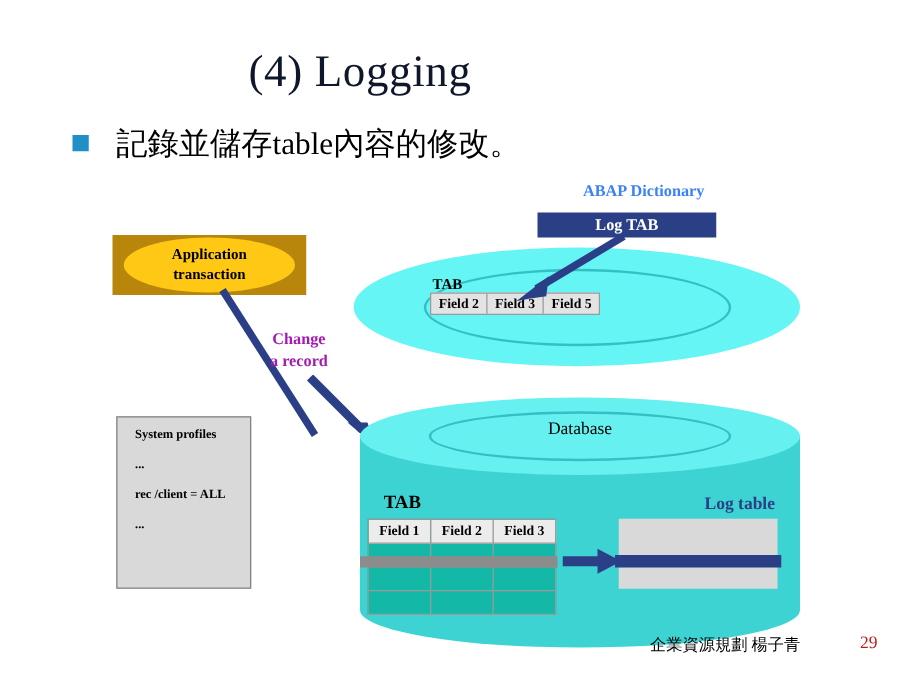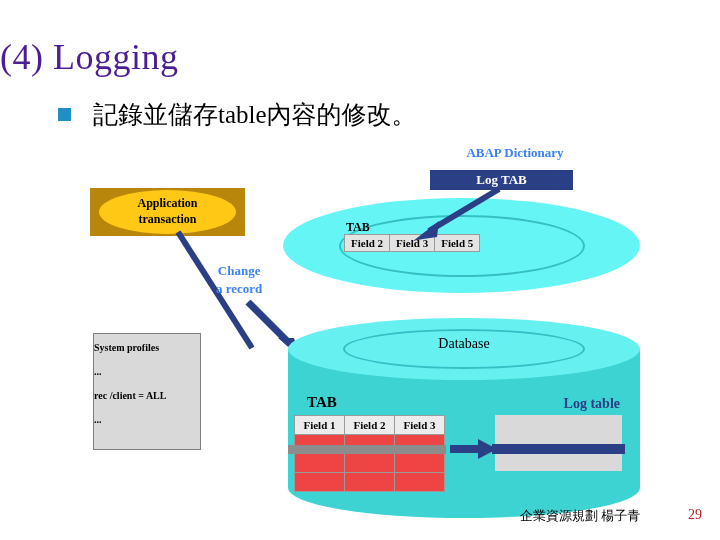--- a/index.html
+++ b/index.html
@@ -13,22 +13,23 @@
     width: 720px; height: 540px;
     background: #ffffff;
     font-family: "Liberation Serif", "DejaVu Serif", serif;
   }
 
   
   #title {
     position: absolute;
     left: 0; top: 36px;
     width: 576px;
+    text-align: center;
     font-size: 36px;
-    color: #4c1d95;
+    color: #0f172a;
     font-family: "Liberation Serif", "DejaVu Serif", serif;
     letter-spacing: 0.5px;
   }
 
   
   #bullet-row {
     position: absolute;
     left: 58px; top: 98px;
     display: flex;
     align-items: center;
@@ -121,34 +122,34 @@
     position: absolute;
     left: 170px; top: 228px;
     width: 160px; height: 125px;
     pointer-events: none;
   }
   #change-label {
     position: absolute;
     left: 216px; top: 262px;
     font-size: 13px;
     font-weight: bold;
-    color: #3b82f6;
+    color: #a21caf;
     line-height: 18px;
     text-align: center;
   }
 
   
   #sysprof-box {
     position: absolute;
     left: 93px; top: 333px;
-    width: 108px; height: 117px;
+    width: 108px; height: 138px;
     background: #d9d9d9;
     border: 1px solid #808080;
     box-sizing: border-box;
-    padding: 8px 7px 0 0;
+    padding: 8px 7px 0 14px;
   }
   #sysprof-box .line {
     font-size: 10px;
     font-weight: bold;
     color: #000;
     margin-bottom: 13px;
     white-space: nowrap;
   }
 
   
@@ -199,21 +200,21 @@
     position: absolute;
     left: 307px; top: 394px;
     font-size: 15px;
     font-weight: bold;
     color: #000;
   }
   #db-tab-table {
     position: absolute;
     left: 294px; top: 415px;
     border-collapse: collapse;
-    background: #ef4444;
+    background: #14b8a6;
     border: 1px solid #ffffff;
   }
   #db-tab-table td {
     border: 1px solid #9a9a9a;
     font-size: 11px;
     font-weight: bold;
     color: #000;
     text-align: center;
     height: 16px;
     width: 47px;

